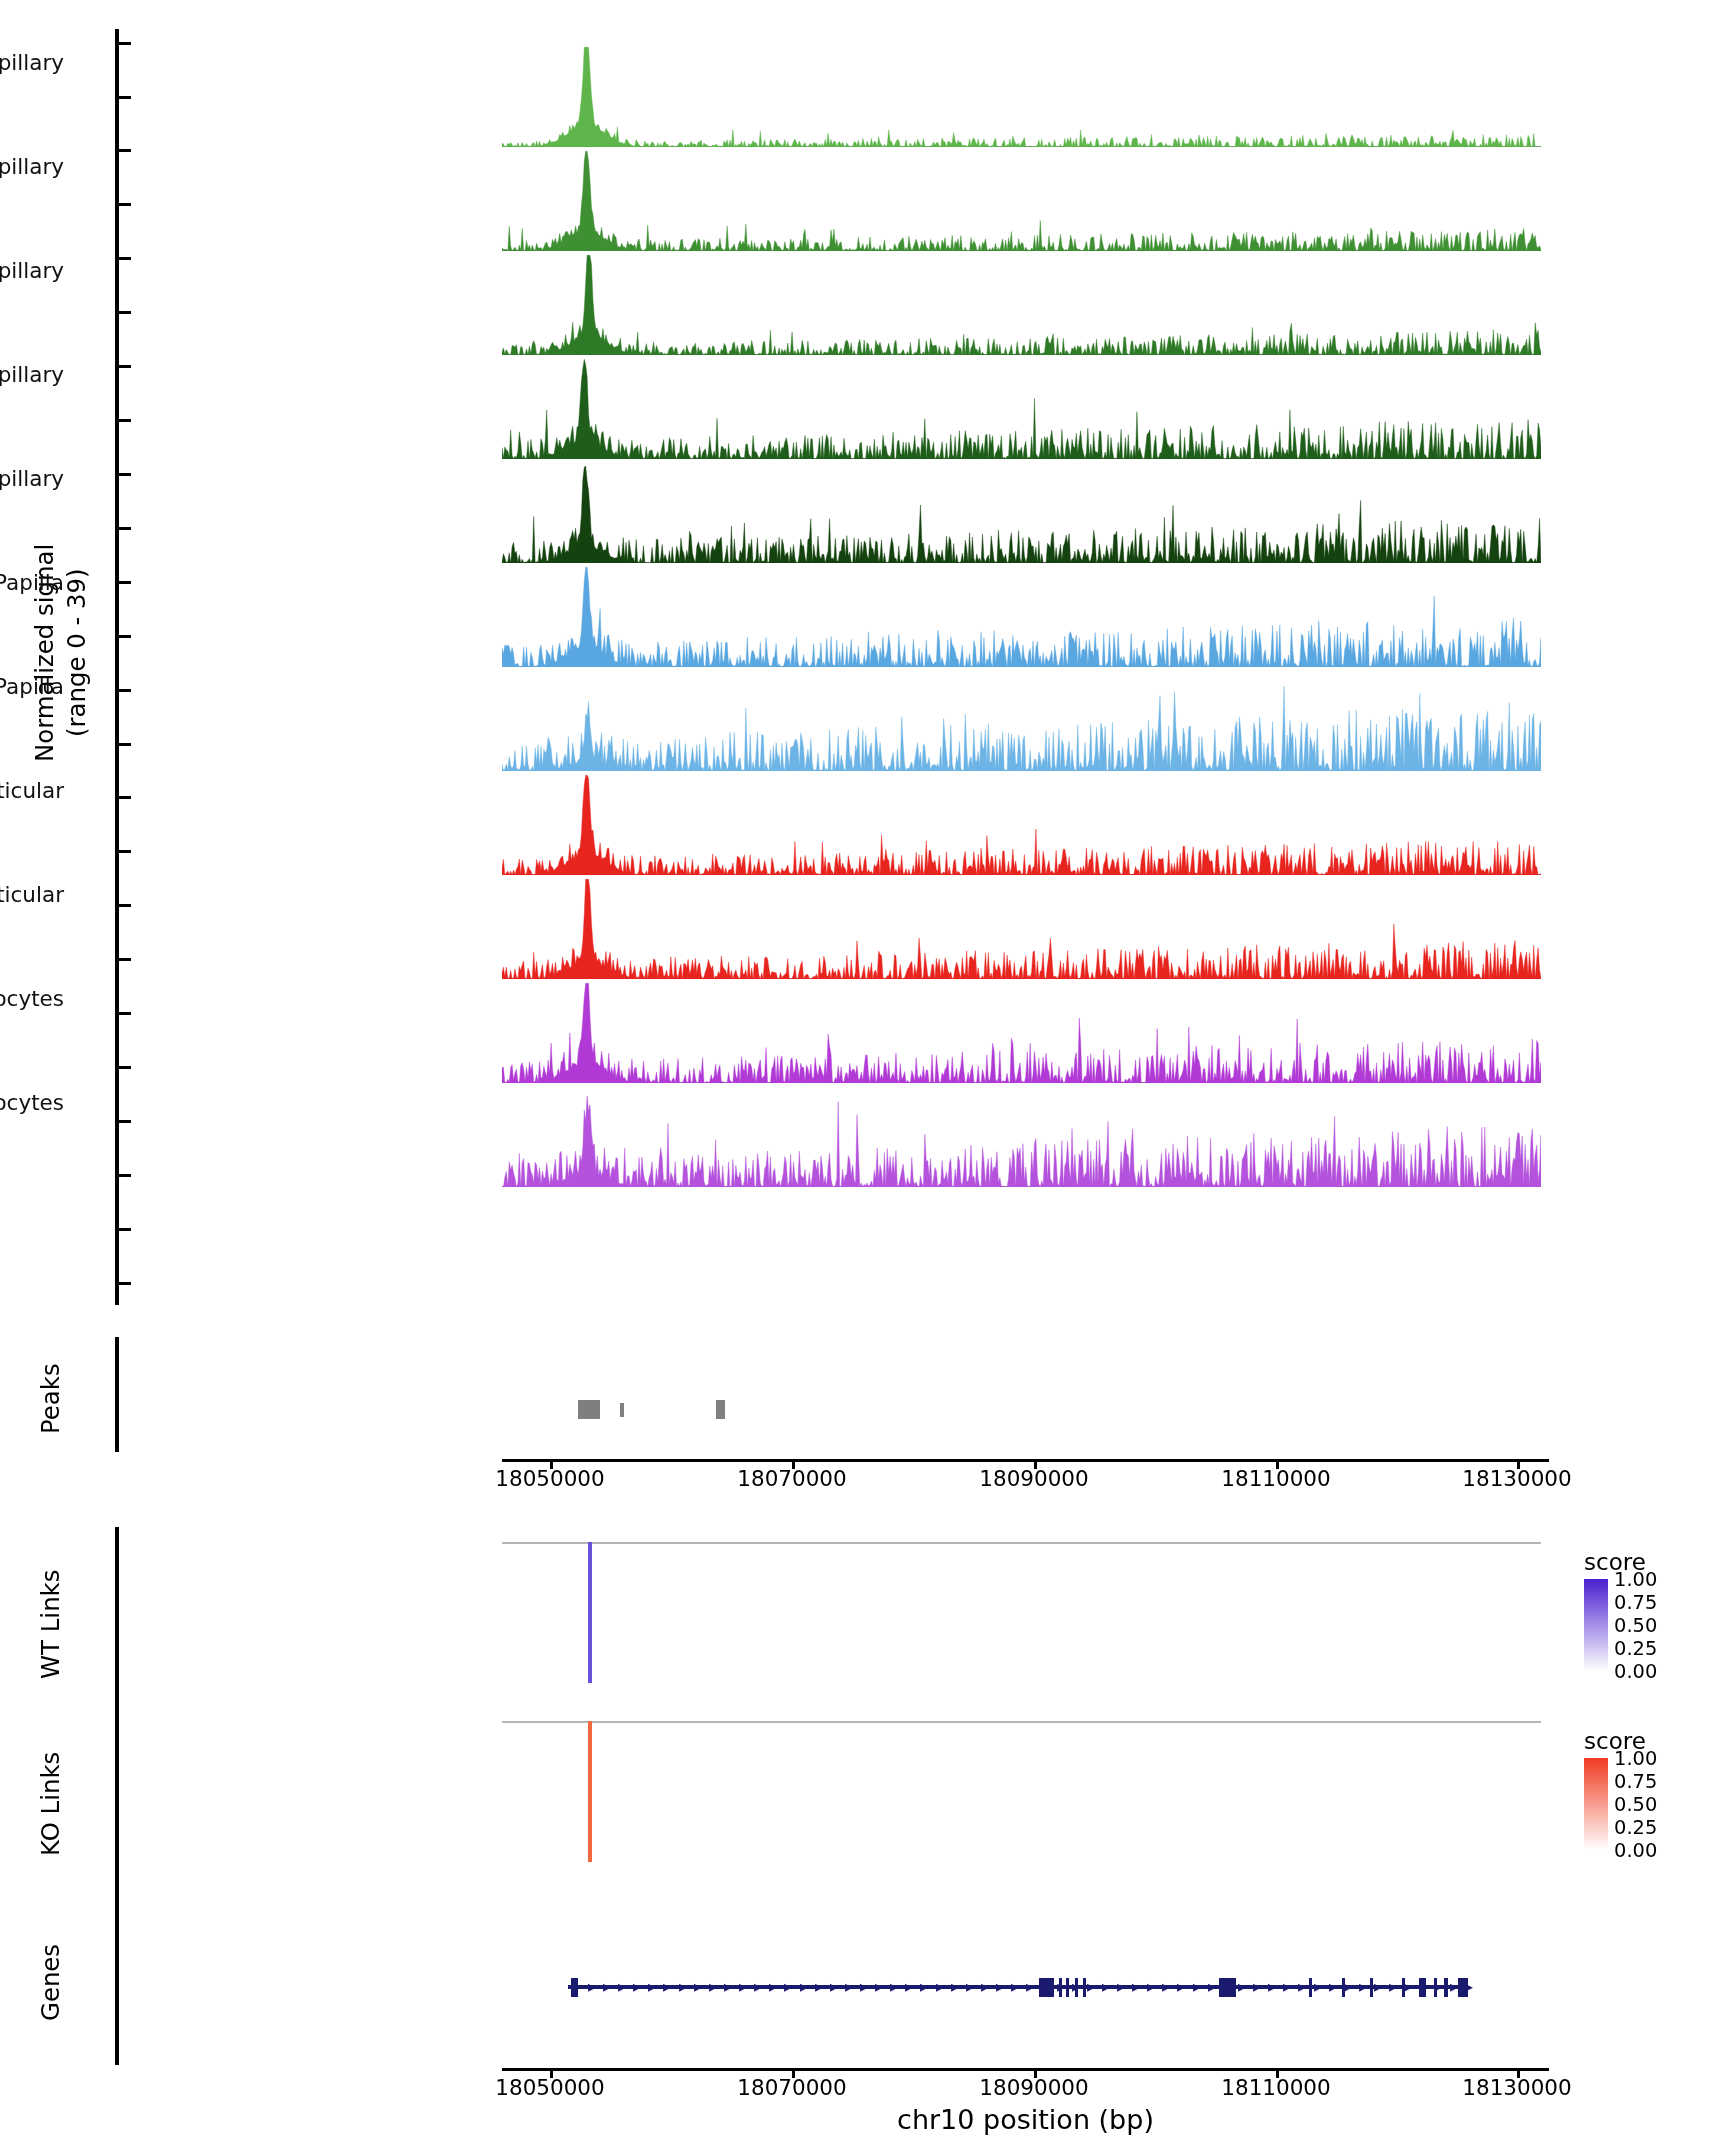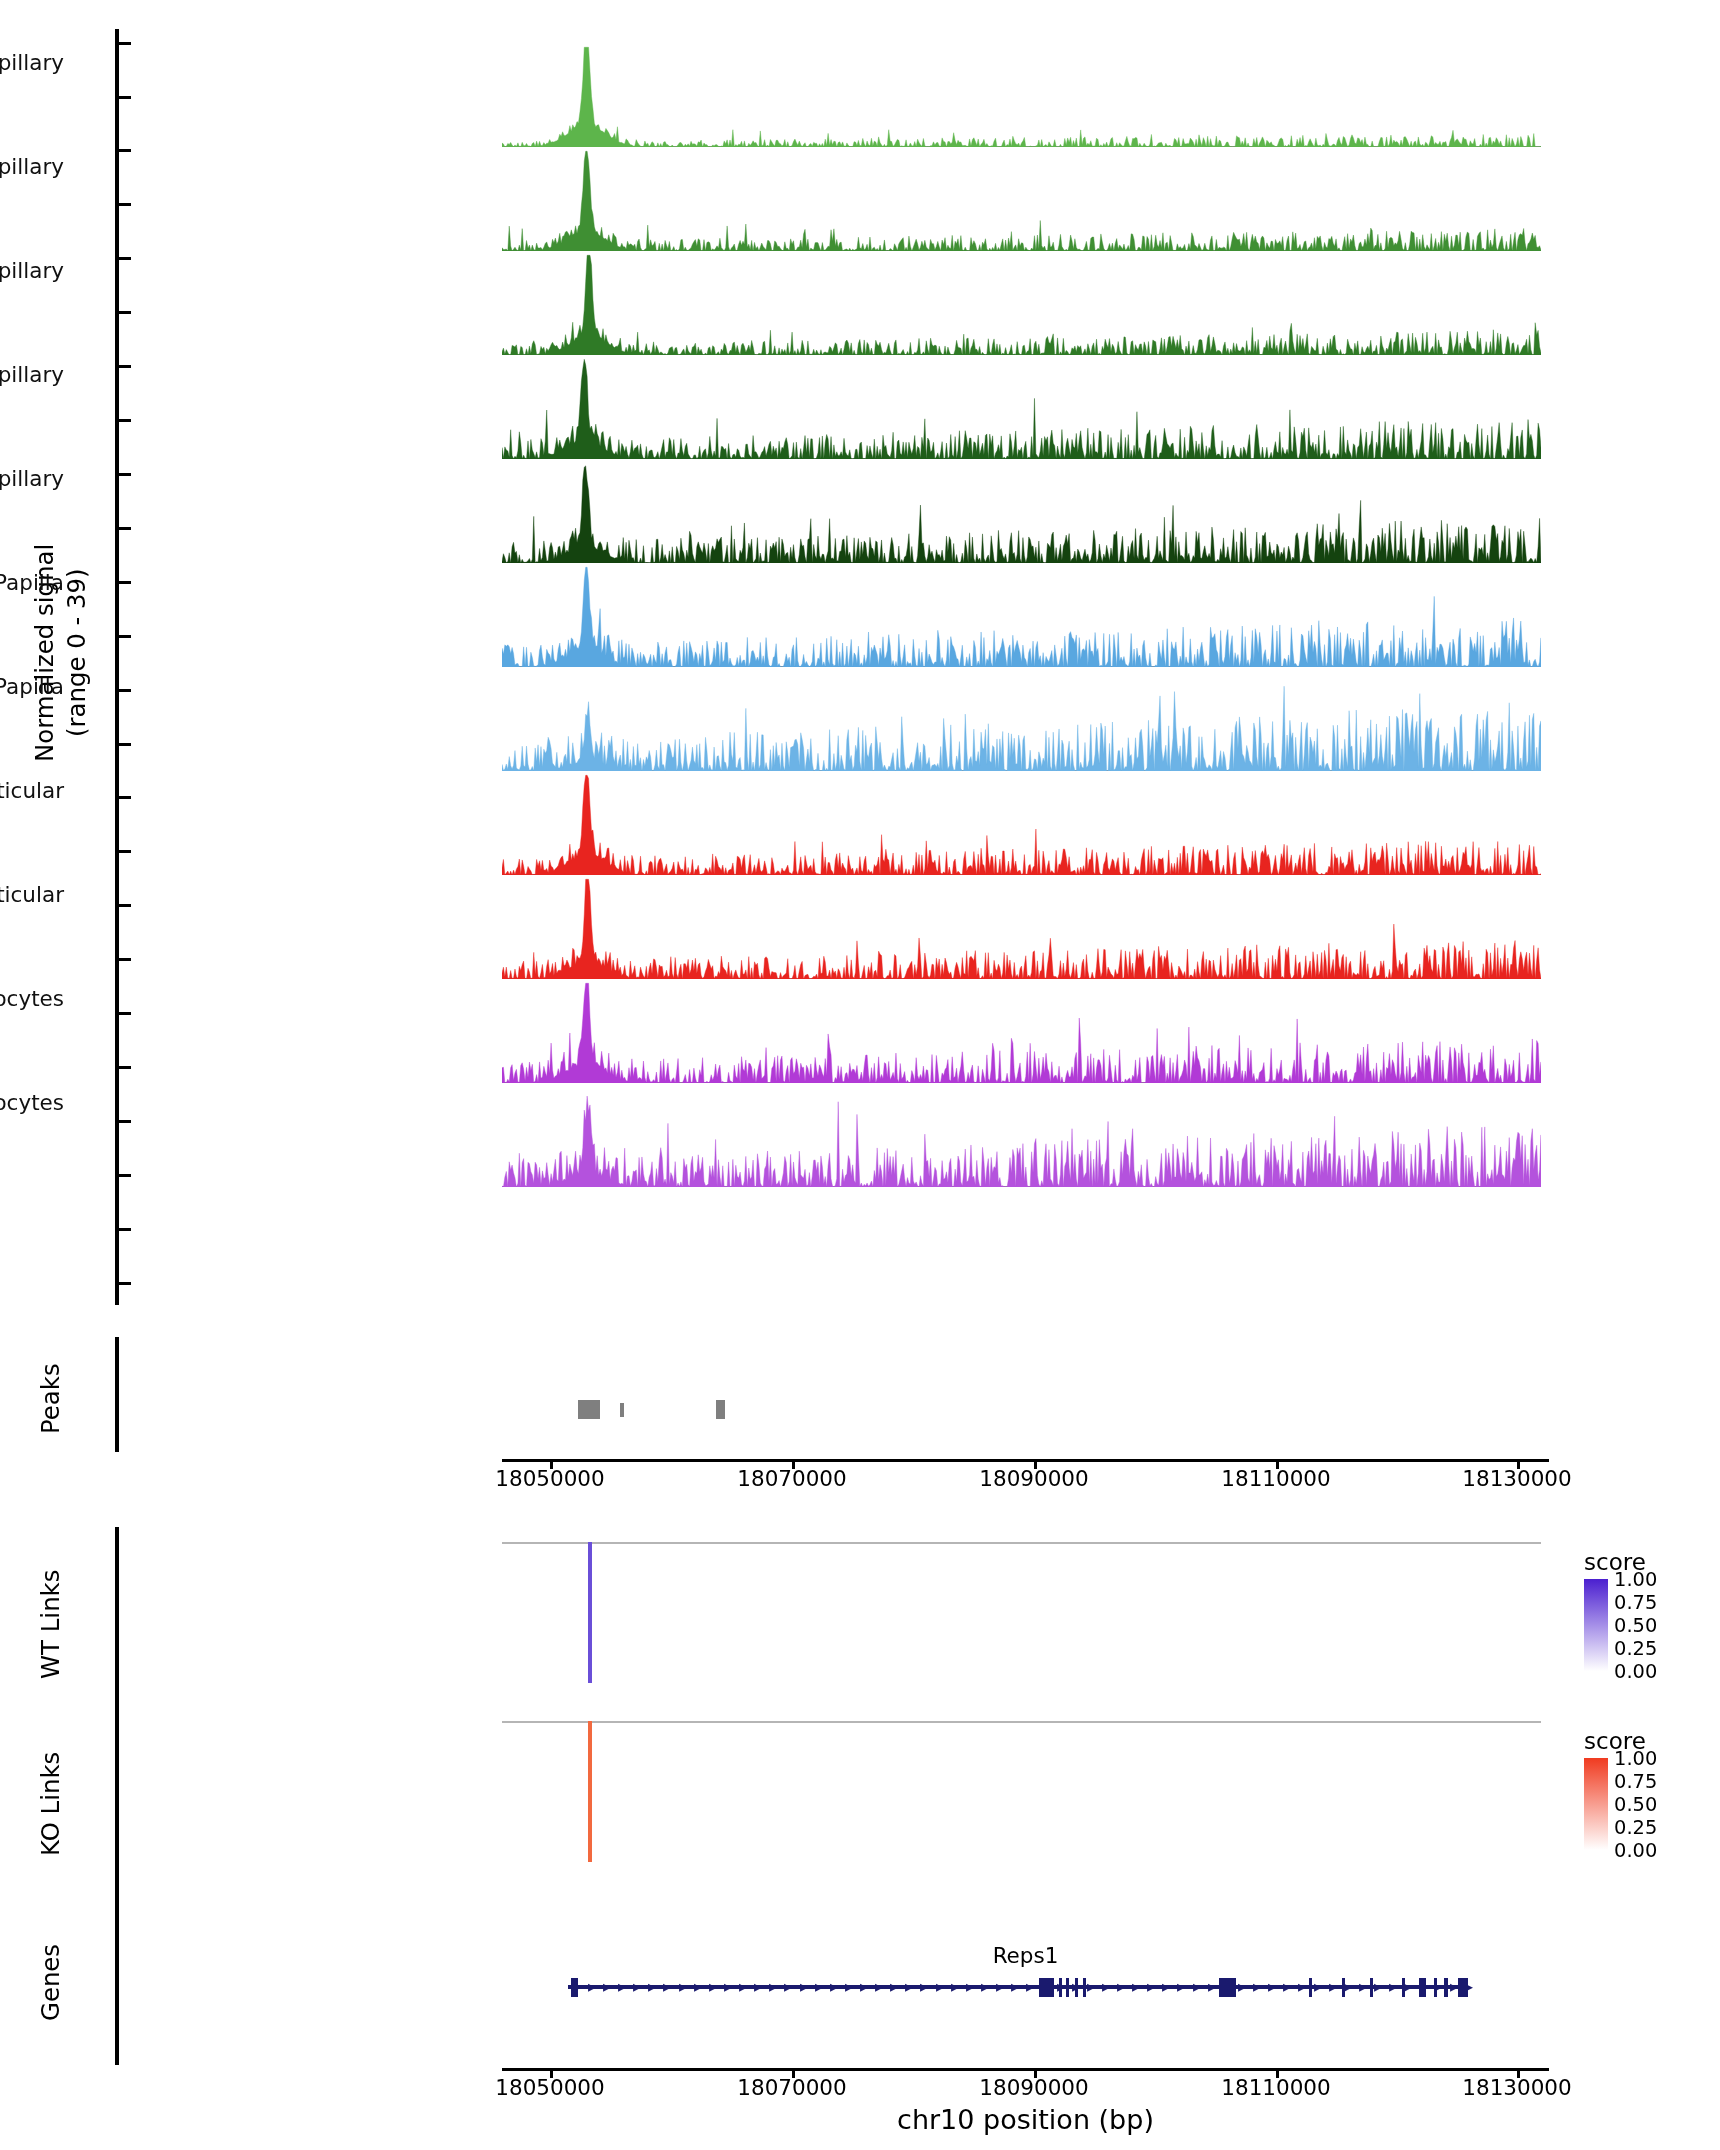--- a/index.html
+++ b/index.html
@@ -274,21 +274,20 @@
     </div>
   </div>
 </div>
 
 <div id="genes-panel">
   <div id="genes-spine"></div>
   <div id="genes-title">
     <div class="ylabel-vert" style="height:151px;">Genes</div>
   </div>
   <div id="genes-track">
-    <div id="gene-name">Reps1</div>
   <div class="gene-line" style="left: 66px; width: 900px;"></div>
       <div class="gene-arrow" style="left: 71px;">▸</div>
       <div class="gene-arrow" style="left: 86px;">▸</div>
       <div class="gene-arrow" style="left: 101px;">▸</div>
       <div class="gene-arrow" style="left: 116px;">▸</div>
       <div class="gene-arrow" style="left: 131px;">▸</div>
       <div class="gene-arrow" style="left: 146px;">▸</div>
       <div class="gene-arrow" style="left: 161px;">▸</div>
       <div class="gene-arrow" style="left: 177px;">▸</div>
       <div class="gene-arrow" style="left: 192px;">▸</div>

